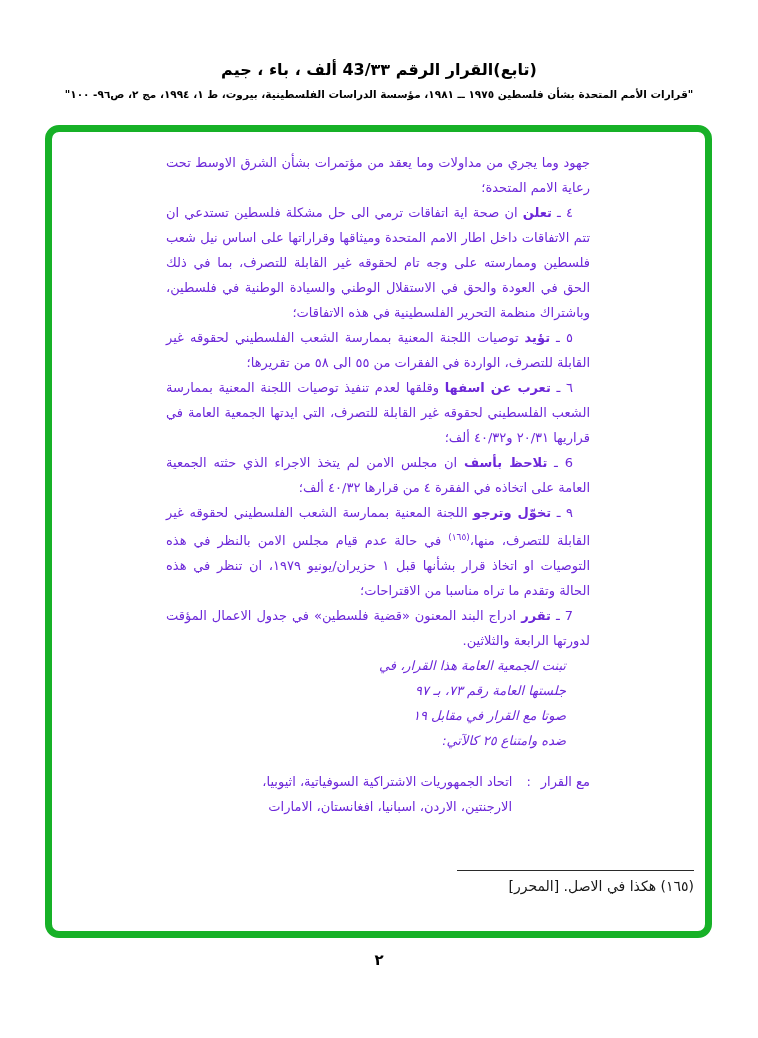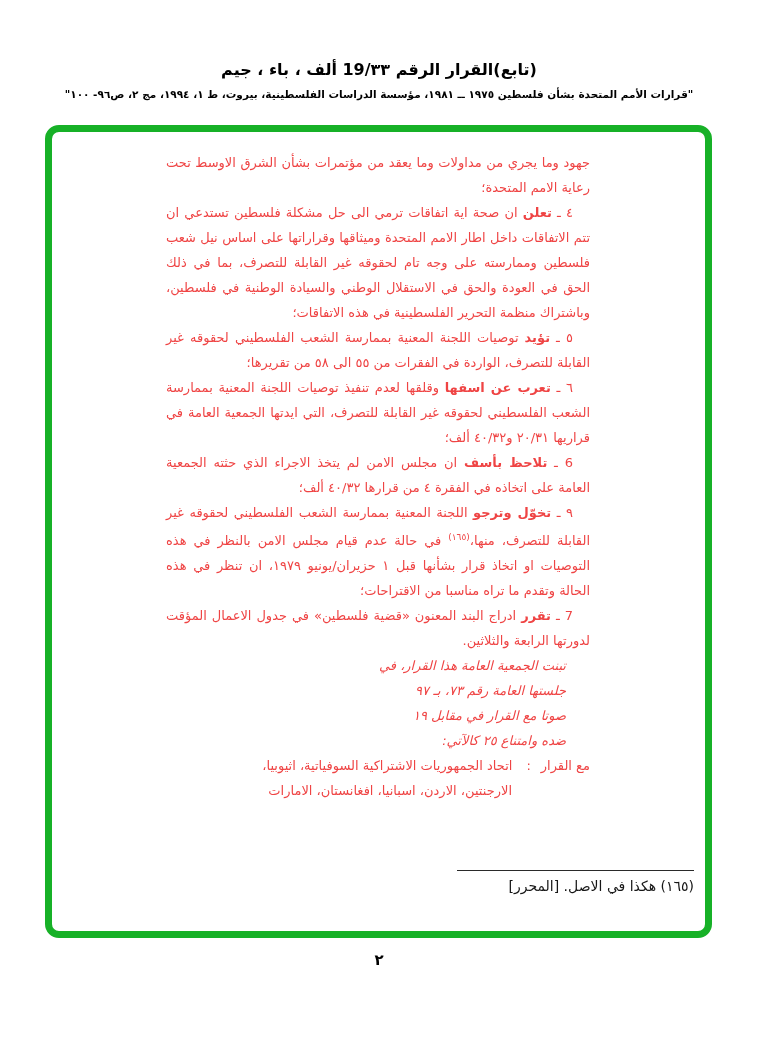--- a/index.html
+++ b/index.html
@@ -23,53 +23,53 @@
     width:667px; height:813px;
     border:7px solid #17b127;
     border-radius:14px;
     box-sizing:border-box;
   }
 
   
   .text-col {
     position:absolute; top:150px; right:168px; width:424px;
     direction:rtl; text-align:justify;
-    font-size:13px; line-height:25px; color:#ef4444;
+    font-size:13px; line-height:25px; color:#6d28d9;
   }
   .text-col p { margin:0; }
   .para.num-first { text-indent:17px; }
   .para b { font-weight:bold; }
   .fn-ref { font-size:9px; vertical-align:5px; letter-spacing:0; }
 
   
   .adoption { margin:0 24px 0 0; text-align:right; }
   .adoption div { white-space:nowrap;font-style:italic; }
 
   
-  .vote-with-line1 { white-space:nowrap; }
+  .vote-with-line1 { white-space:nowrap;margin-top:16px; }
   .vote-with-label { margin-left:10px; }
   .vote-with-colon { margin-left:14px; }
   .vote-with-line2 { padding-right:78px; }
 
   
   .footnote { position:absolute; top:870px; right:64px; width:240px; direction:rtl; text-align:right; }
   .footnote-rule { border:0; border-top:1.5px solid #2a2a2a; width:237px; margin:0 0 7px 0; }
   .footnote-text { font-size:14px; color:#161616; }
 
   
   .page-num { position:absolute; top:951px; left:0; width:758px; text-align:center;
               font-size:15px; font-weight:bold; color:#000; }
 </style>
 </head>
 <body>
 
 <div class="page">
 
   <div class="header">
-    <div class="doc-title">(تابع)القرار الرقم 19/٣٣ ألف ، باء ، جيم</div>
+    <div class="doc-title">(تابع)القرار الرقم 43/٣٣ ألف ، باء ، جيم</div>
     <div class="doc-citation">"قرارات الأمم المتحدة بشأن فلسطين ١٩٧٥ ــ ١٩٨١، مؤسسة الدراسات الفلسطينية، بيروت، ط ١، ١٩٩٤، مج ٢، ص٩٦- ١٠٠"</div>
   </div>
 
   <div class="green-box" style="border-color: rgb(23, 177, 39);"></div>
 
   <div class="text-col">
 
     <p class="para"><span>جهود وما يجري من مداولات وما يعقد من مؤتمرات بشأن الشرق الاوسط تحت رعاية الامم المتحدة؛</span></p>
 
     <p class="para num-first"><span>٤ ـ </span><b>تعلن</b><span> ان صحة اية اتفاقات ترمي الى حل مشكلة فلسطين تستدعي ان تتم الاتفاقات داخل اطار الامم المتحدة وميثاقها وقراراتها على اساس نيل شعب فلسطين وممارسته على وجه تام لحقوقه غير القابلة للتصرف، بما في ذلك الحق في العودة والحق في الاستقلال الوطني والسيادة الوطنية في فلسطين، وباشتراك منظمة التحرير الفلسطينية في هذه الاتفاقات؛</span></p>

